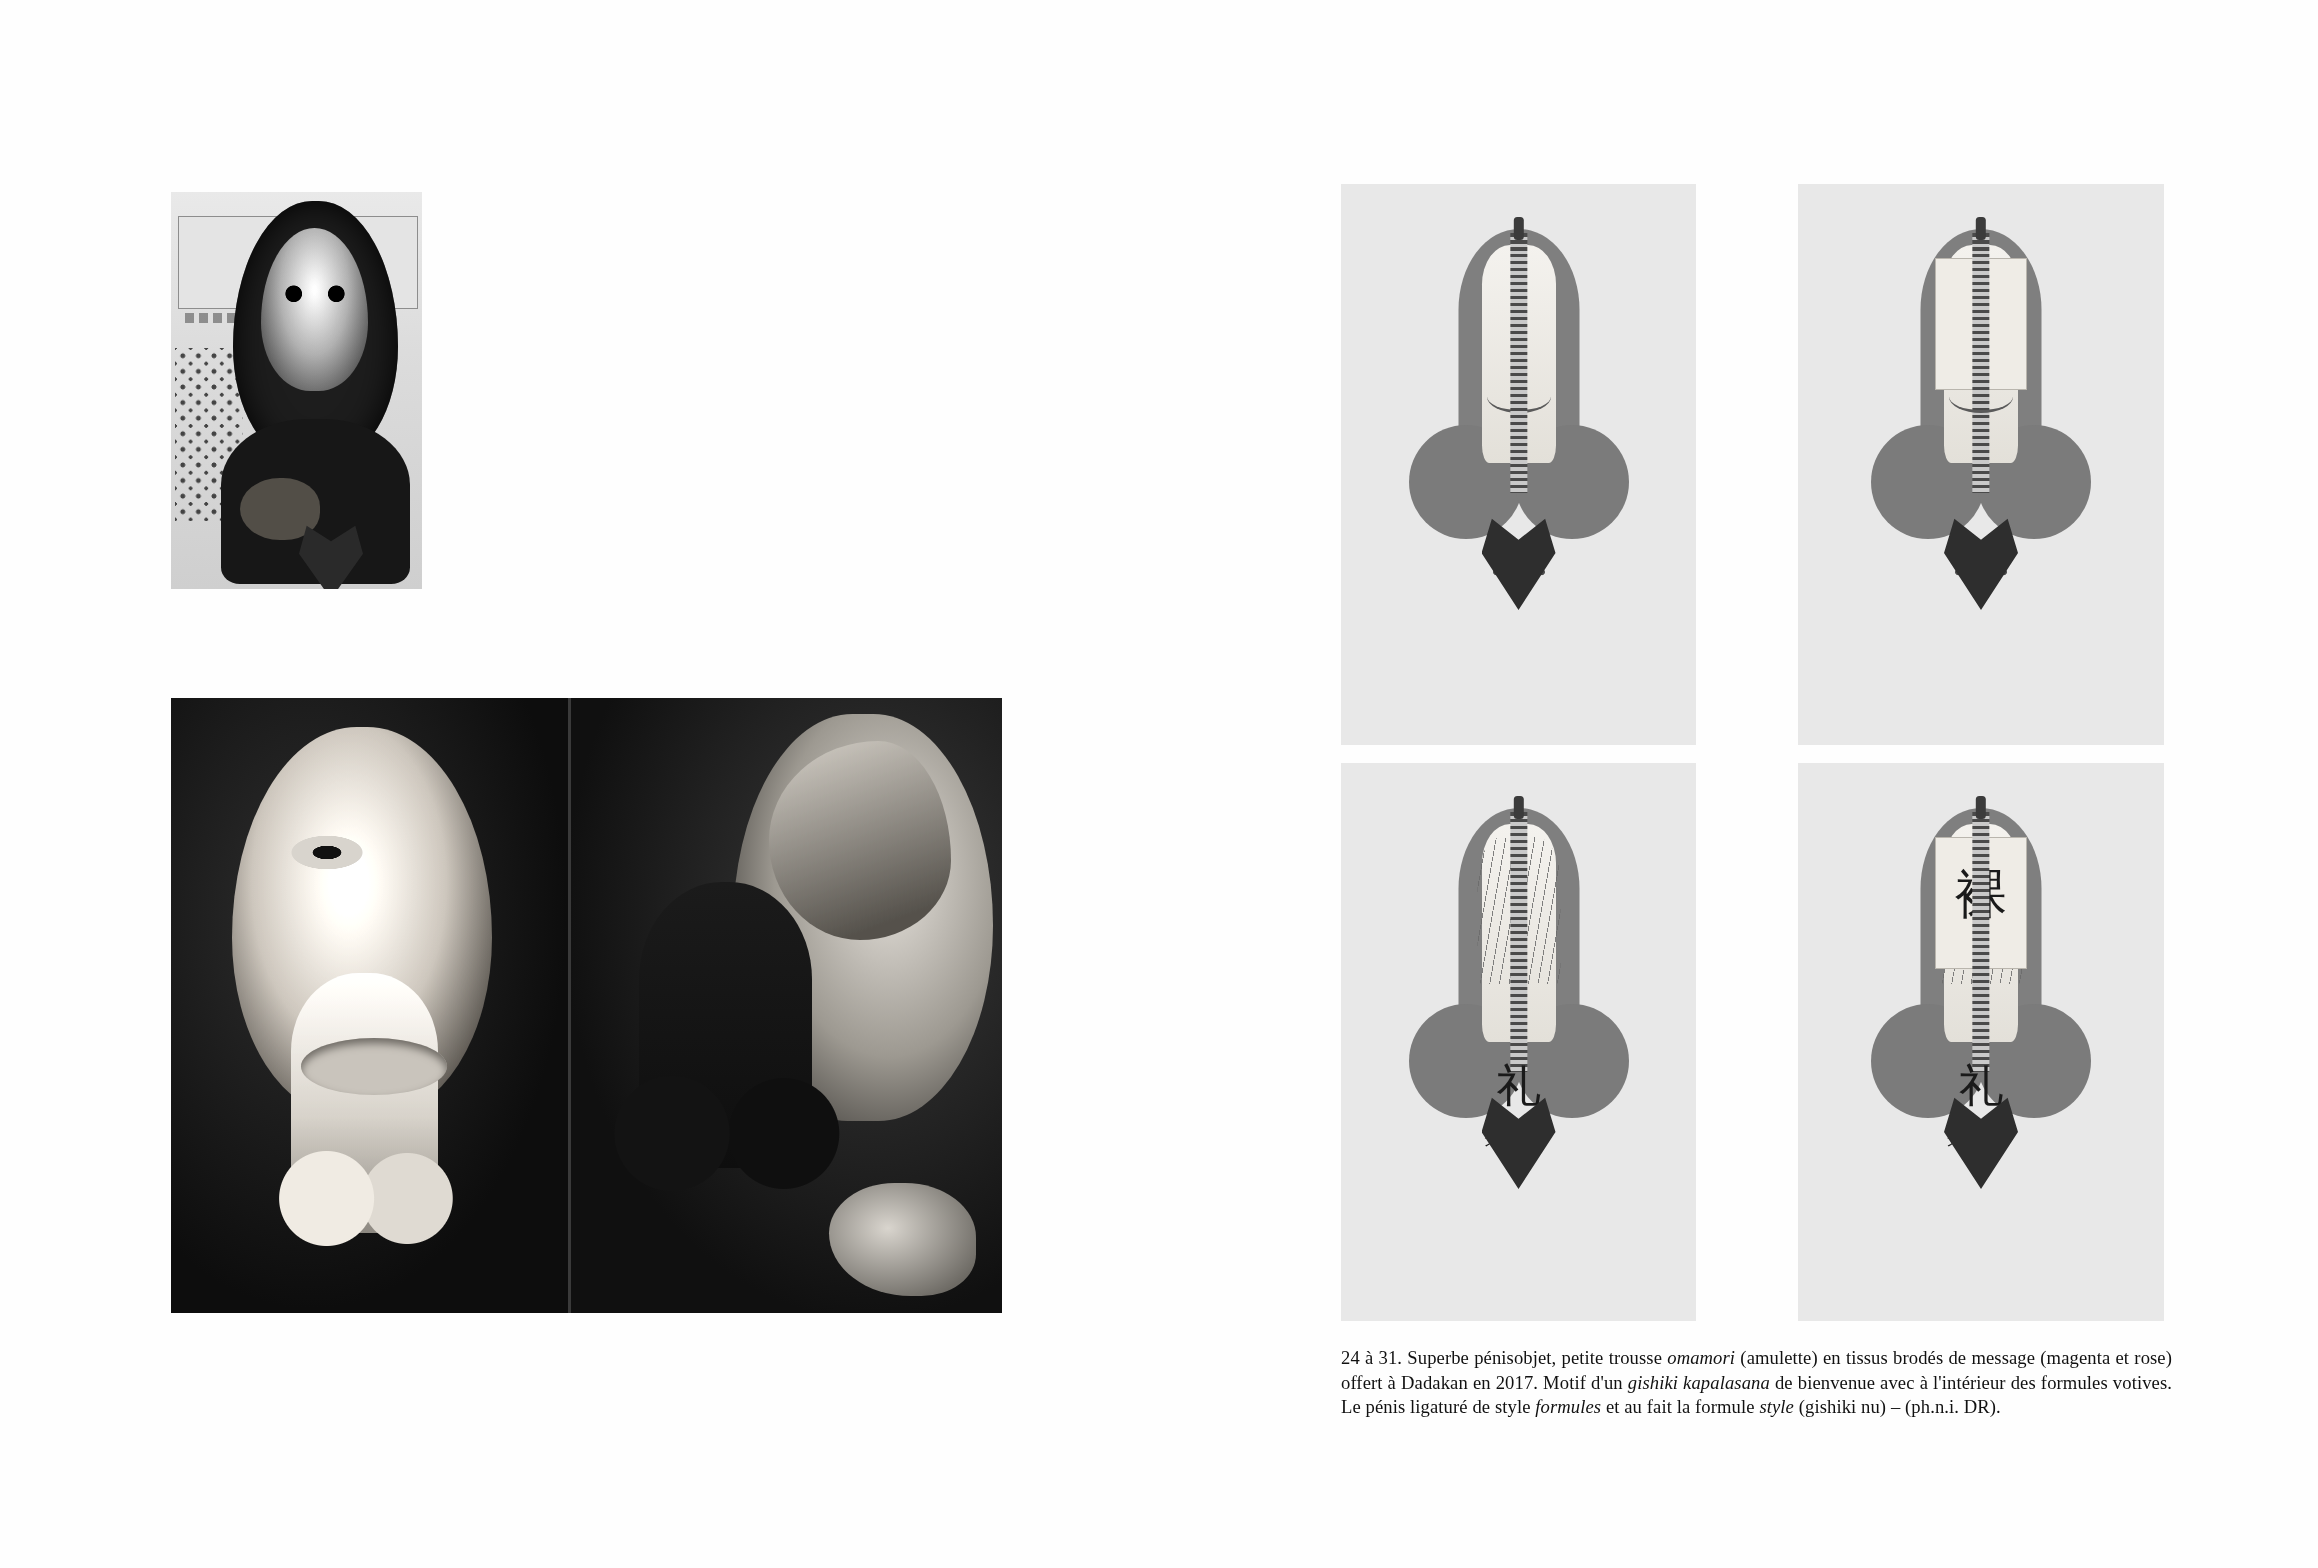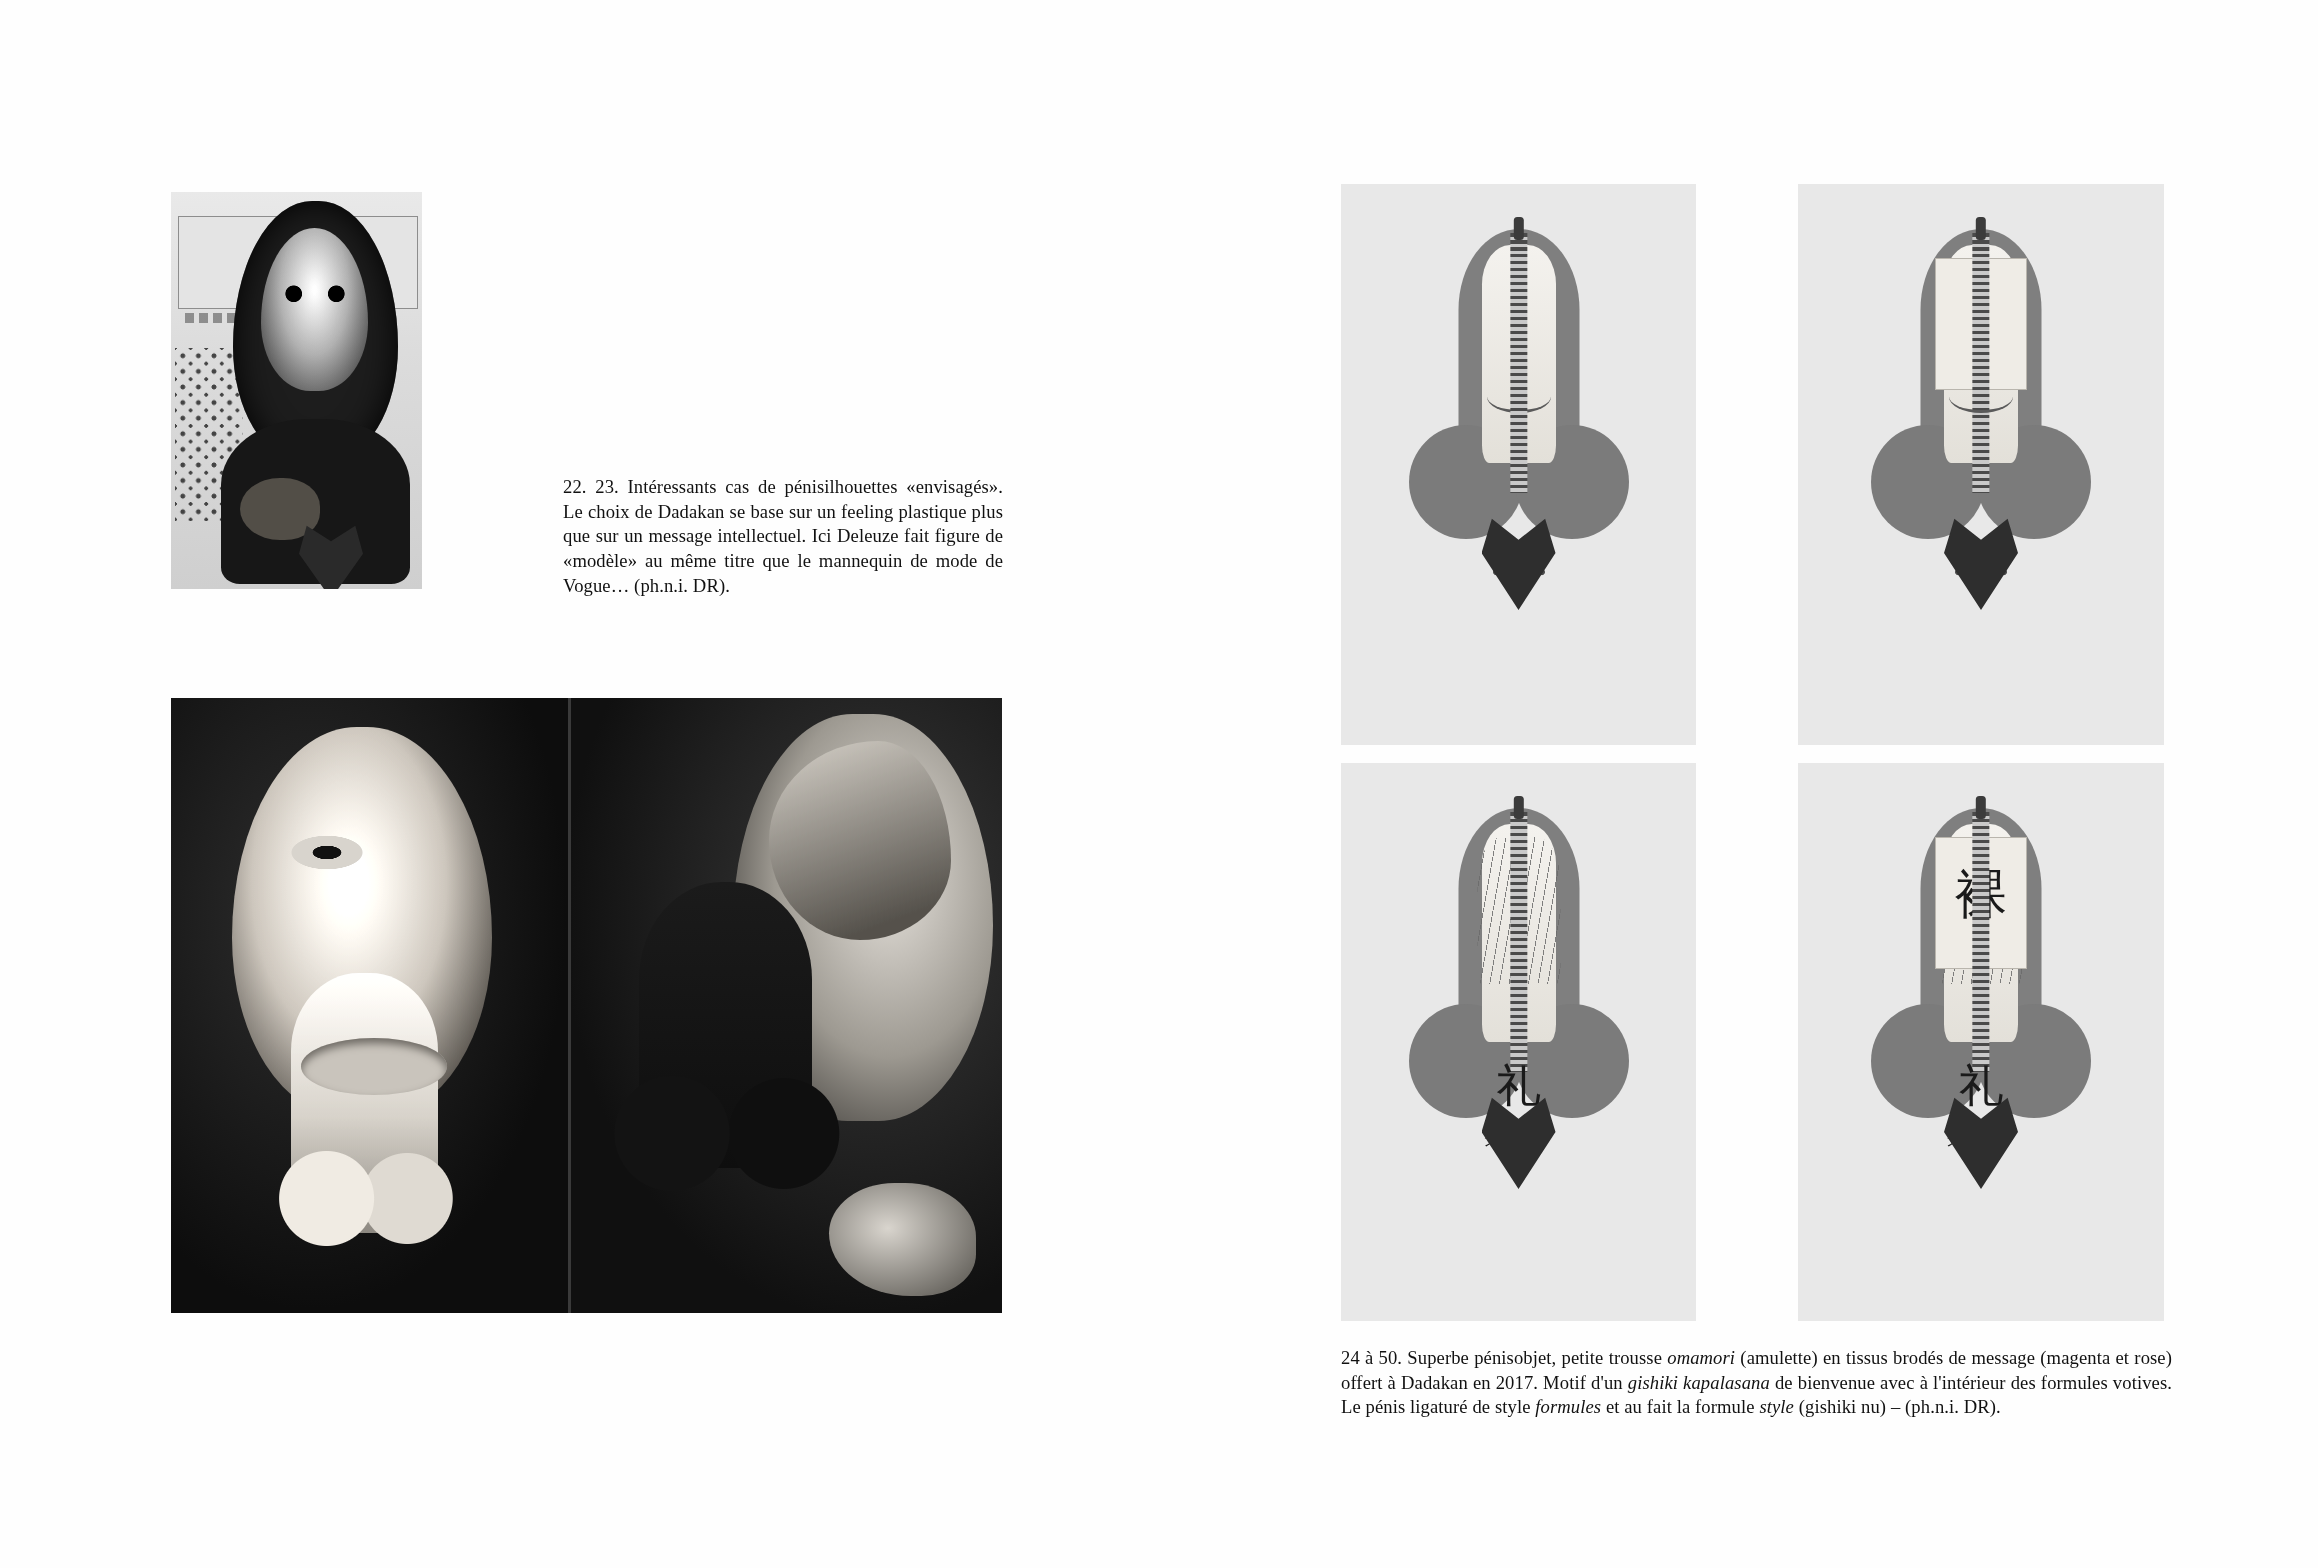--- a/index.html
+++ b/index.html
@@ -327,21 +327,20 @@
     <div class="sketch-a"></div>
     <div class="scribble"></div>
     <div class="dots"></div>
     <div class="head"></div>
     <div class="face"></div>
     <div class="shoulders"></div>
     <div class="hand"></div>
     <div class="amulet"></div>
   </div>
 
-  <div class="caption-22">22. 23. Intéressants cas de pénisilhouettes «envisagés». Le choix de Dadakan se base sur un feeling plastique plus que sur un message intellectuel. Ici Deleuze fait figure de «modèle» au même titre que le mannequin de mode de Vogue… (ph.n.i. DR).</div>
 
   <div class="fig-mannequins">
     <div class="halfL"></div>
     <div class="halfR"></div>
     <div class="faceL"></div>
     <div class="eyeL"></div>
     <div class="penL"></div>
     <div class="lipsL"></div>
     <div class="seam"></div>
     <div class="faceR"></div>
@@ -410,19 +409,19 @@
         <div class="pull"></div>
         <div class="kanji mid">礼</div>
         <div class="kanji small">ダダカン</div>
         <div class="tip"></div>
       </div>
     </div>
 
   </div>
 
   <div class="caption-24">
-    <span>24 à 50. Superbe pénisobjet, petite trousse </span><i>omamori</i><span> (amulette) en tissus brodés de message (magenta et</span>
+    <span>24 à 31. Superbe pénisobjet, petite trousse </span><i>omamori</i><span> (amulette) en tissus brodés de message (magenta et</span>
     <span>rose) offert à Dadakan en 2017. Motif d'un </span><i>gishiki kapalasana</i><span> de bienvenue avec à l'intérieur des formules</span>
     <span>votives. Le pénis ligaturé de style </span><i>formules</i><span> et au fait la formule </span><i>style</i><span> (gishiki nu) – (ph.n.i. DR).</span>
   </div>
 
 </div>
 
 
 </body></html>

